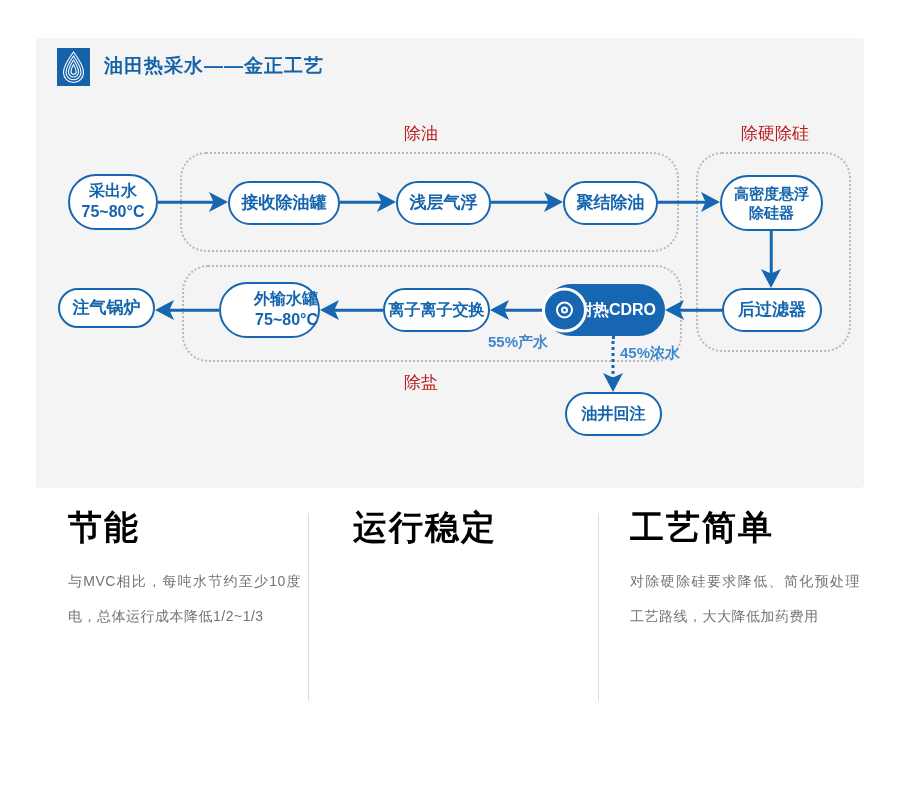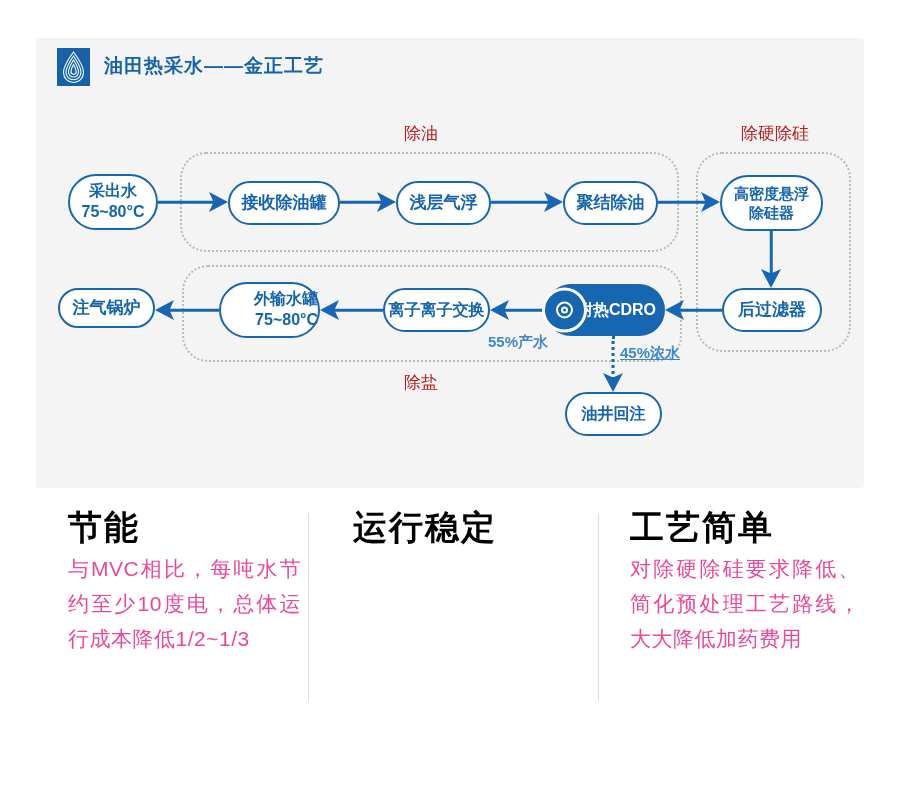--- a/index.html
+++ b/index.html
@@ -73,33 +73,33 @@
   .a5  { left:726px; top:193px; width:18px; height:57px; }
   .a6  { left:629px; top:263px; width:57px; height:18px; }
   .a7  { left:454px; top:263px; width:55px; height:18px; }
   .a8  { left:284px; top:263px; width:63px; height:18px; }
   .a9  { left:119px; top:263px; width:64px; height:18px; }
   .a10 { left:568px; top:298px; width:18px; height:56px; z-index:4; }
 
   .flow-label { position:absolute; color:#3f87cc; font-size:15px; font-weight:bold;
                 white-space:nowrap; z-index:4; }
   .lbl-product     { left:452px; top:295px; }
-  .lbl-concentrate { left:584px; top:306px;text-decoration:underline; }
+  .lbl-concentrate { left:584px; top:306px; }
 
   
   .features { position:absolute; left:36px; top:505px; width:828px; display:flex; }
   .feature { padding-left:0; }
   .f1 { width:233px; margin-left:32px; }
   .f2 { width:240px; margin-left:44px; }
   .f3 { width:230px; margin-left:31px; }
   .vdiv { width:1px; background:#dcdcdd; height:188px; margin-top:8px; }
   .d1 { margin-left:7px; }
   .d2 { margin-left:5px; }
   .feature-title { font-size:34px; font-weight:bold; color:#000000; letter-spacing:2px; }
-  .feature-body  { font-size:21px; line-height:35px; color:#ec4899;
+  .feature-body  { margin-top:13px; font-size:14px; line-height:35px; color:#737373;
                    text-align:justify; letter-spacing:0.5px; }
 </style>
 </head>
 <body>
 
 <div class="panel">
 
   <svg class="logo" viewBox="0 0 33 38">
     <rect x="0" y="0" width="33" height="38" fill="#1562ab"></rect>
     <path d="M16.5 4 C10.5 12 6.5 18 6.5 24.5 a10 10 0 0 0 20 0 C26.5 18 22.5 12 16.5 4 Z" fill="none" stroke="#ffffff" stroke-width="1.1"></path>

